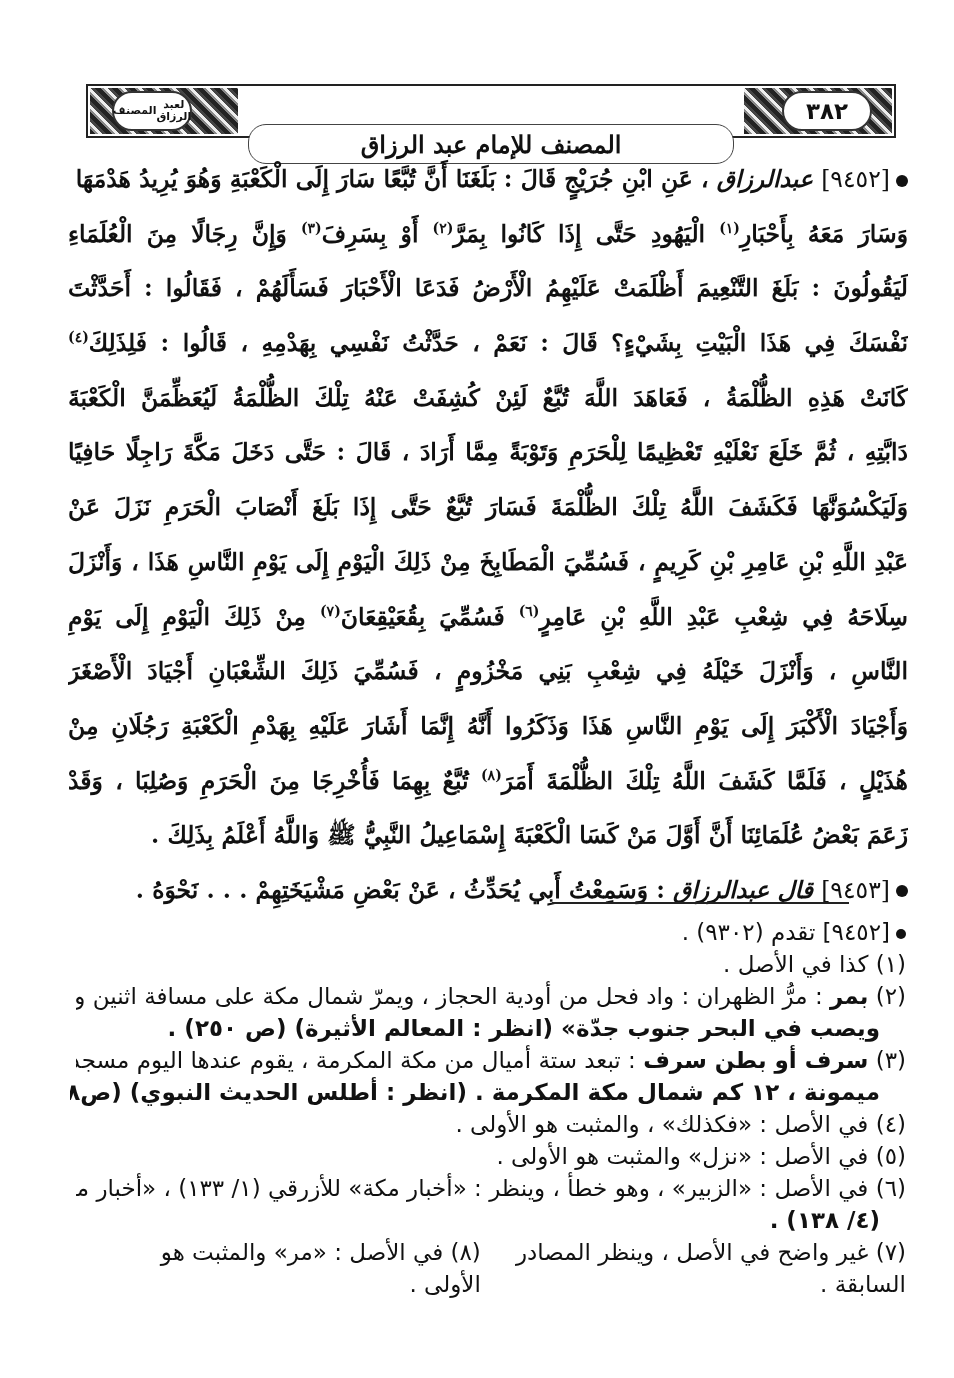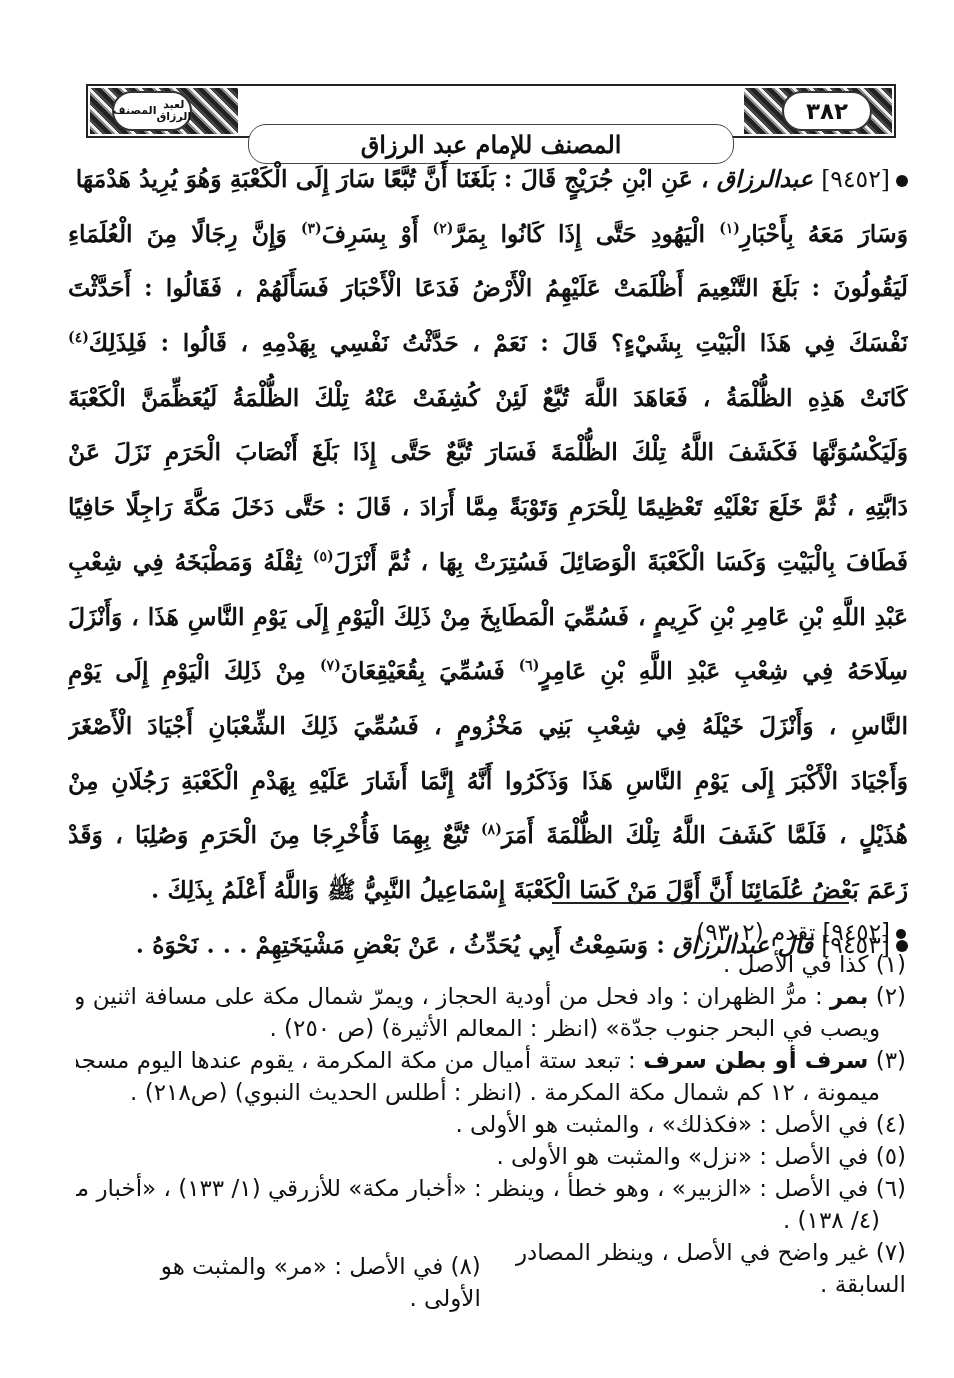--- a/index.html
+++ b/index.html
@@ -25,26 +25,26 @@
     .ref-id { font-weight: normal; }
     .narrator { font-style: italic; margin-top: 15px; }
     sup { font-size: 14px; line-height: 0; }
 
     
     .separator { position: absolute; left: 552px; top: 902px; width: 297px; height: 2px; background: #222; }
 
     
     .footnotes { position: absolute; left: 70px; top: 916px; width: 836px; direction: rtl; font-family: "DejaVu Sans", sans-serif; font-size: 23px; }
     .fn { line-height: 32px; white-space: nowrap; overflow: hidden; }
-    .fn.cont { padding-right: 26px; }
+    .fn.cont { padding-right: 26px; font-weight: bold; }
     .fn.just { text-align: justify; text-align-last: justify; margin-left: 6px; }
     .fn-label { font-weight: bold; }
     .fn-row { display: flex; justify-content: space-between; line-height: 32px; }
     .fn-row .fn-right { }
-    .fn-row .fn-left { padding-left: 60px; margin-top: 14px; }
+    .fn-row .fn-left { padding-left: 60px; }
   </style>
 </head>
 <body>
 
 <div class="page">
 
   <div class="header">
     <div class="hdr-panel right"></div>
     <div class="hdr-panel left"></div>
     <div class="medallion page-num">٣٨٢</div>
@@ -60,25 +60,22 @@
   <div class="body-text">
     <div class="line">
       <span class="bullet"></span><span class="ref-id">[٩٤٥٢]</span> <span class="narrator">عبدالرزاق</span> <span>، عَنِ ابْنِ جُرَيْجٍ قَالَ : بَلَغَنَا أَنَّ تُبَّعًا سَارَ إِلَى الْكَعْبَةِ وَهُوَ يُرِيدُ هَدْمَهَا ،</span>
     </div>
     <div class="line">
       <span>وَسَارَ مَعَهُ بِأَحْبَارِ</span><sup>(١)</sup> <span>الْيَهُودِ حَتَّى إِذَا كَانُوا بِمَرَّ</span><sup>(٢)</sup> <span>أَوْ بِسَرِفَ</span><sup>(٣)</sup> <span>وَإِنَّ رِجَالًا مِنَ الْعُلَمَاءِ</span>
     </div>
     <div class="line"><span>لَيَقُولُونَ : بَلَغَ التَّنْعِيمَ أَظْلَمَتْ عَلَيْهِمُ الْأَرْضُ فَدَعَا الْأَحْبَارَ فَسَأَلَهُمْ ، فَقَالُوا : أَحَدَّثْتَ</span></div>
     <div class="line"><span>نَفْسَكَ فِي هَذَا الْبَيْتِ بِشَيْءٍ؟ قَالَ : نَعَمْ ، حَدَّثْتُ نَفْسِي بِهَدْمِهِ ، قَالُوا : فَلِذَلِكَ</span><sup>(٤)</sup></div>
     <div class="line"><span>كَانَتْ هَذِهِ الظُّلْمَةُ ، فَعَاهَدَ اللَّهَ تُبَّعٌ لَئِنْ كُشِفَتْ عَنْهُ تِلْكَ الظُّلْمَةُ لَيُعَظِّمَنَّ الْكَعْبَةَ</span></div>
+    <div class="line"><span>دَابَّتِهِ ، ثُمَّ خَلَعَ نَعْلَيْهِ تَعْظِيمًا لِلْحَرَمِ وَتَوْبَةً مِمَّا أَرَادَ ، قَالَ : حَتَّى دَخَلَ مَكَّةَ رَاجِلًا حَافِيًا</span></div>
     <div class="line"><span>وَلَيَكْسُوَنَّهَا فَكَشَفَ اللَّهُ تِلْكَ الظُّلْمَةَ فَسَارَ تُبَّعٌ حَتَّى إِذَا بَلَغَ أَنْصَابَ الْحَرَمِ نَزَلَ عَنْ</span></div>
-    <div class="line"><span>دَابَّتِهِ ، ثُمَّ خَلَعَ نَعْلَيْهِ تَعْظِيمًا لِلْحَرَمِ وَتَوْبَةً مِمَّا أَرَادَ ، قَالَ : حَتَّى دَخَلَ مَكَّةَ رَاجِلًا حَافِيًا</span></div>
-    <div class="line">
-      <span>فَطَافَ بِالْبَيْتِ وَكَسَا الْكَعْبَةَ الْوَصَائِلَ فَسُتِرَتْ بِهَا ، ثُمَّ أَنْزَلَ</span><sup>(٥)</sup> <span>ثِقْلَهُ وَمَطْبَخَهُ فِي شِعْبِ</span>
-    </div>
     <div class="line"><span>عَبْدِ اللَّهِ بْنِ عَامِرِ بْنِ كَرِيمٍ ، فَسُمِّيَ الْمَطَابِخَ مِنْ ذَلِكَ الْيَوْمِ إِلَى يَوْمِ النَّاسِ هَذَا ، وَأَنْزَلَ</span></div>
     <div class="line">
       <span>سِلَاحَهُ فِي شِعْبِ عَبْدِ اللَّهِ بْنِ عَامِرٍ</span><sup>(٦)</sup> <span>فَسُمِّيَ بِقُعَيْقِعَانَ</span><sup>(٧)</sup> <span>مِنْ ذَلِكَ الْيَوْمِ إِلَى يَوْمِ</span>
     </div>
     <div class="line"><span>النَّاسِ ، وَأَنْزَلَ خَيْلَهُ فِي شِعْبِ بَنِي مَخْزُومٍ ، فَسُمِّيَ ذَلِكَ الشِّعْبَانِ أَجْيَادَ الْأَصْغَرَ</span></div>
     <div class="line"><span>وَأَجْيَادَ الْأَكْبَرَ إِلَى يَوْمِ النَّاسِ هَذَا وَذَكَرُوا أَنَّهُ إِنَّمَا أَشَارَ عَلَيْهِ بِهَدْمِ الْكَعْبَةِ رَجُلَانِ مِنْ</span></div>
     <div class="line">
       <span>هُذَيْلٍ ، فَلَمَّا كَشَفَ اللَّهُ تِلْكَ الظُّلْمَةَ أَمَرَ</span><sup>(٨)</sup> <span>تُبَّعٌ بِهِمَا فَأُخْرِجَا مِنَ الْحَرَمِ وَصُلِبَا ، وَقَدْ</span>
     </div>
     <div class="line last"><span>زَعَمَ بَعْضُ عُلَمَائِنَا أَنَّ أَوَّلَ مَنْ كَسَا الْكَعْبَةَ إِسْمَاعِيلُ النَّبِيُّ ﷺ وَاللَّهُ أَعْلَمُ بِذَلِكَ .</span></div>

